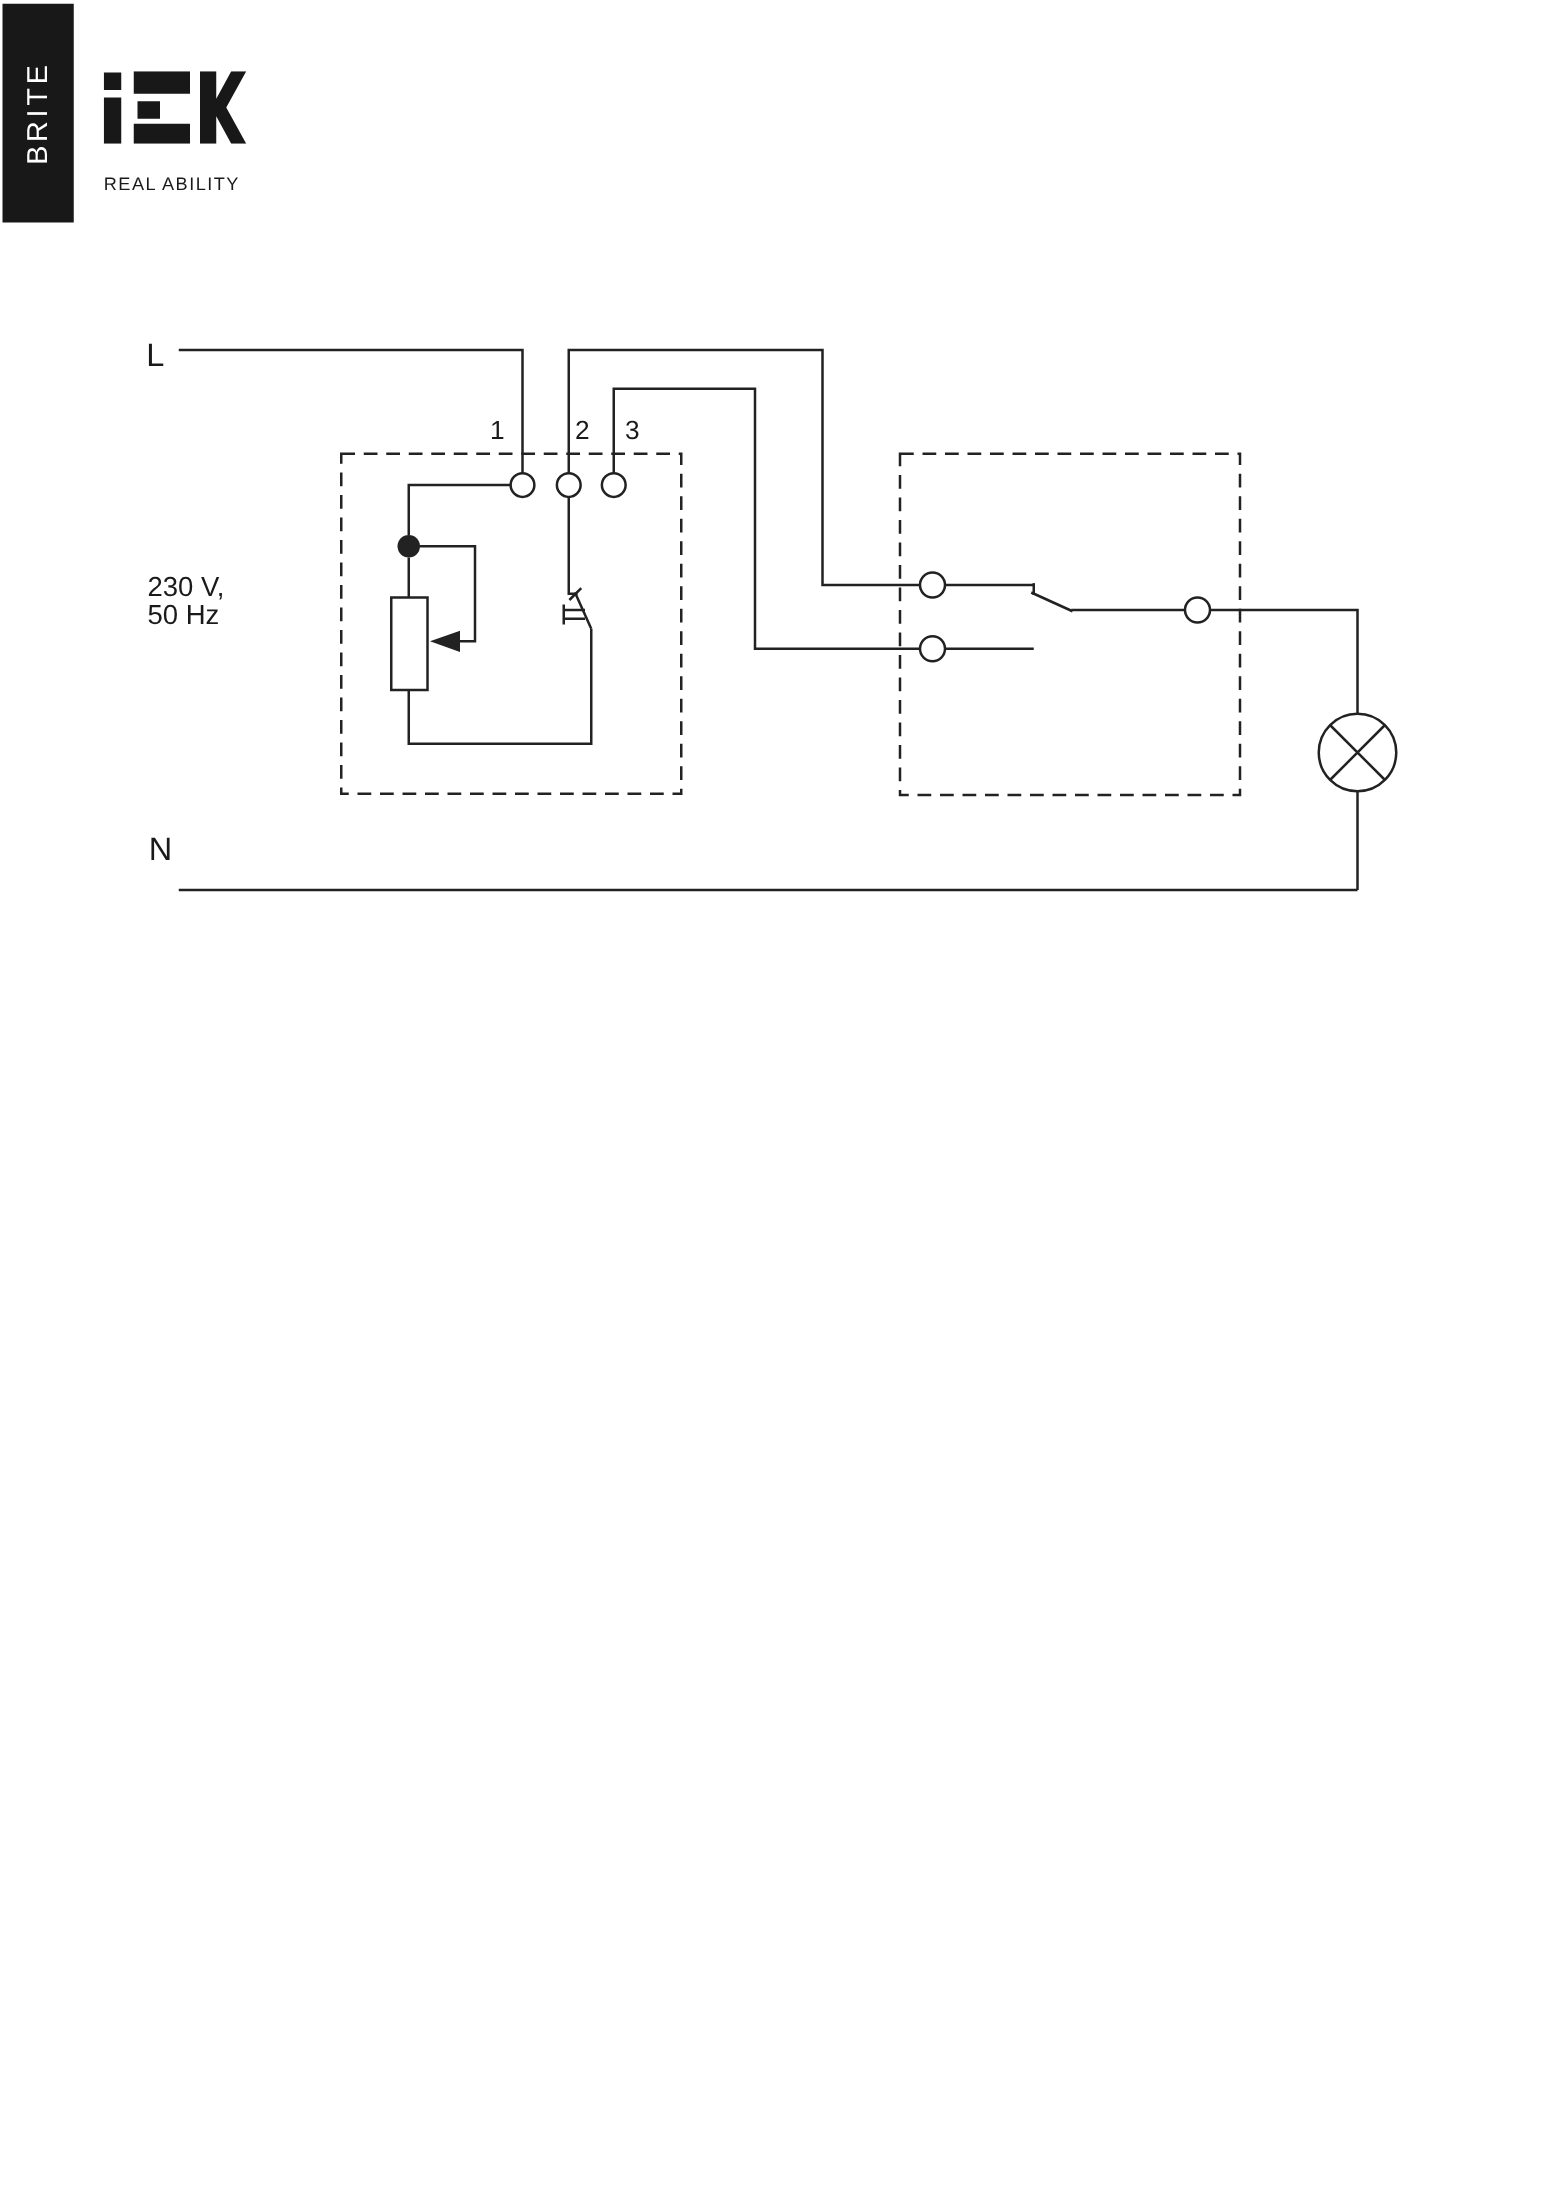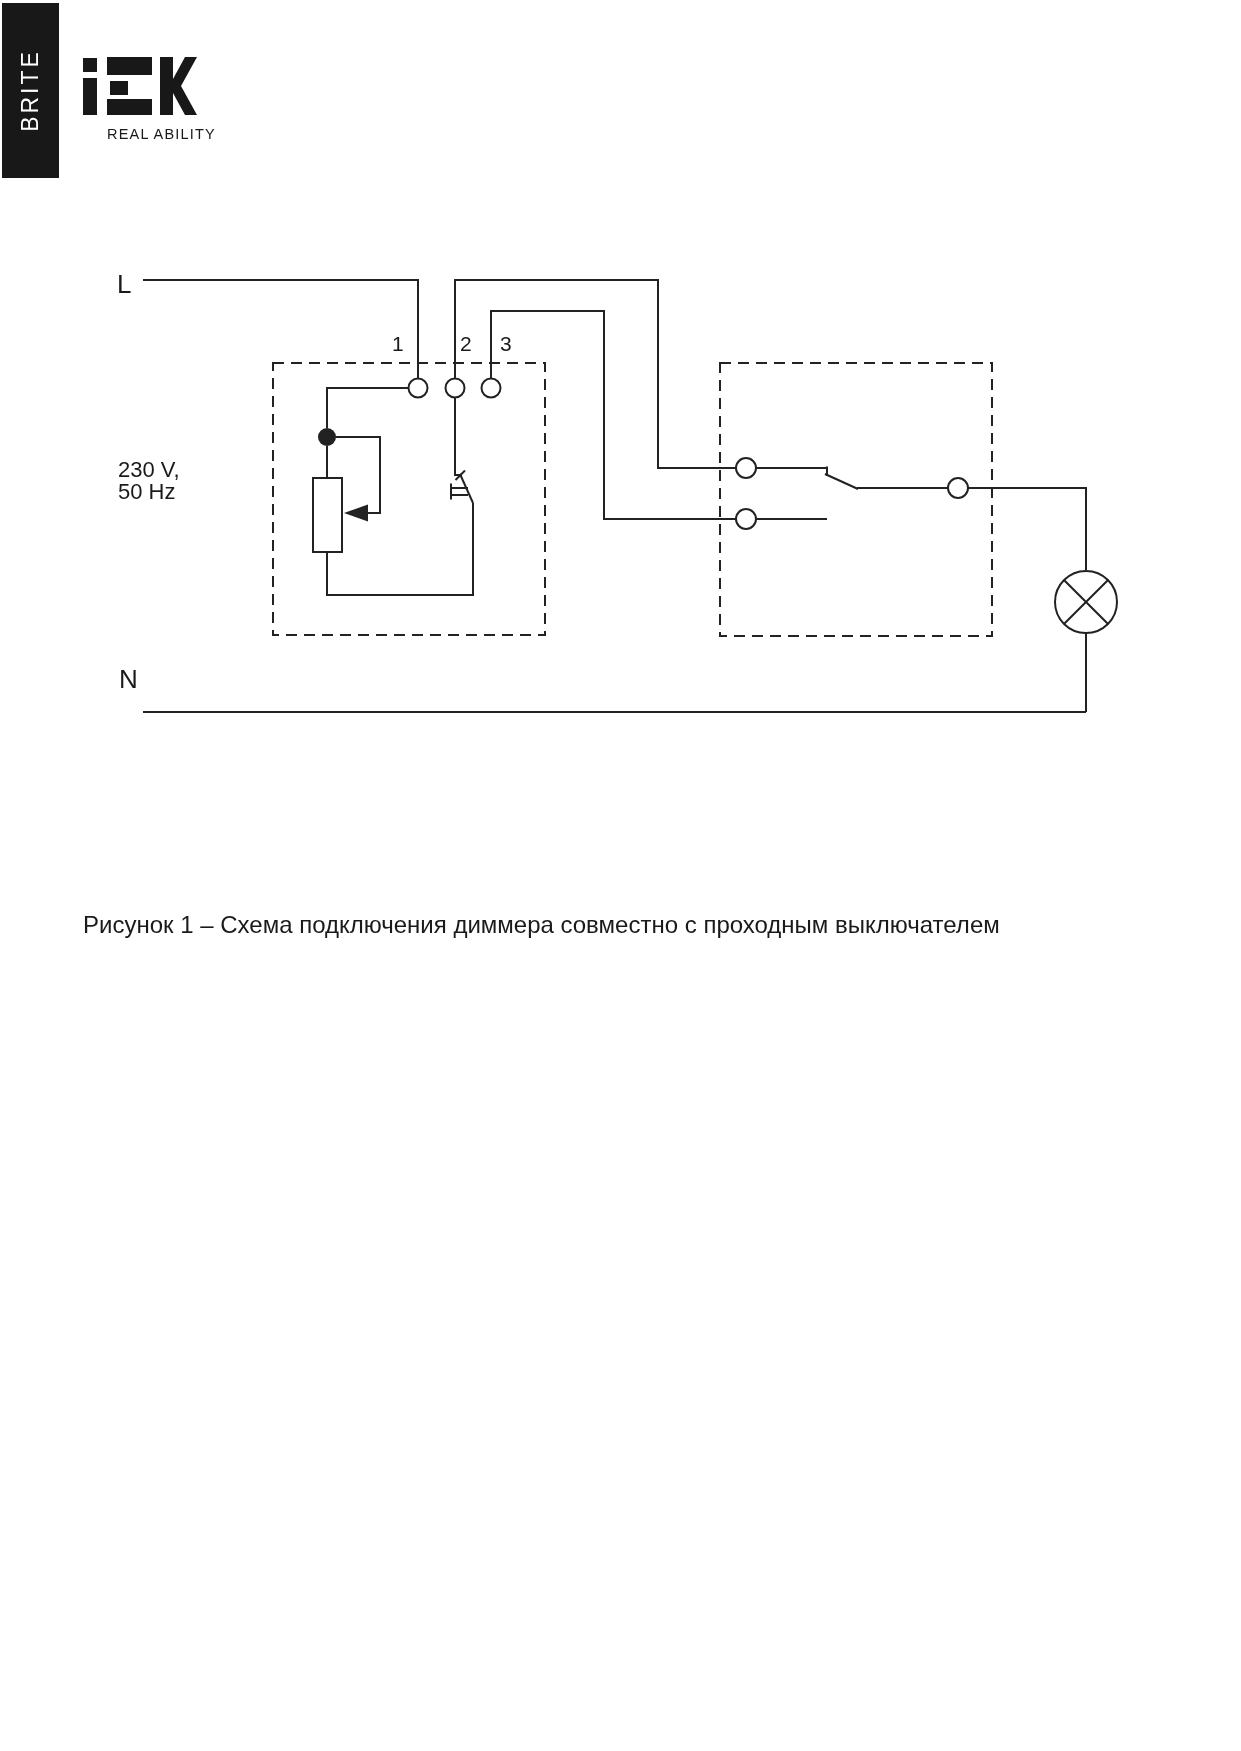--- a/index.html
+++ b/index.html
@@ -25,24 +25,23 @@
   }
   .brand-bar span{
     transform:rotate(-90deg);
     color:var(--bar-text);
     font-size:23px;letter-spacing:3px;font-weight:400;
     white-space:nowrap;
   }
   .logo-svg{position:absolute;left:83px;top:57px;}
   .logo-svg .logo-shape{fill:var(--bar-bg);}
   .logo-tagline{
-    position:absolute;left:83px;top:126px;
+    position:absolute;left:83px;top:140px;
     font-size:14.5px;letter-spacing:1.2px;color:var(--text);
     white-space:nowrap;
-    margin-left:24px;
   }
   .diagram-svg{position:absolute;left:0;top:0;color:var(--ink);}
   .wire{stroke:currentColor;stroke-width:2;fill:none;}
   .dashed{stroke:currentColor;stroke-width:2;fill:none;stroke-dasharray:11 7;}
   .node{fill:var(--page-bg);stroke:currentColor;stroke-width:2;}
   .filled{fill:currentColor;stroke:none;}
   .lbl{font-family:"Liberation Sans",sans-serif;fill:var(--text);}
   .caption{
     position:absolute;left:83px;top:911px;
     font-size:24px;color:var(--text);white-space:nowrap;
@@ -110,15 +109,14 @@
 
     <text class="lbl" x="117" y="293" font-size="26">L</text>
     <text class="lbl" x="119" y="688" font-size="26">N</text>
     <text class="lbl" x="118" y="477" font-size="22">230 V,</text>
     <text class="lbl" x="118" y="499" font-size="22">50 Hz</text>
     <text class="lbl" x="392" y="351" font-size="21">1</text>
     <text class="lbl" x="460" y="351" font-size="21">2</text>
     <text class="lbl" x="500" y="351" font-size="21">3</text>
   </svg>
 
-  <div class="caption">Рисунок 1 – Схема подключения диммера совместно с проходным выключателем</div>
 
 </div>
 
 </body></html>

